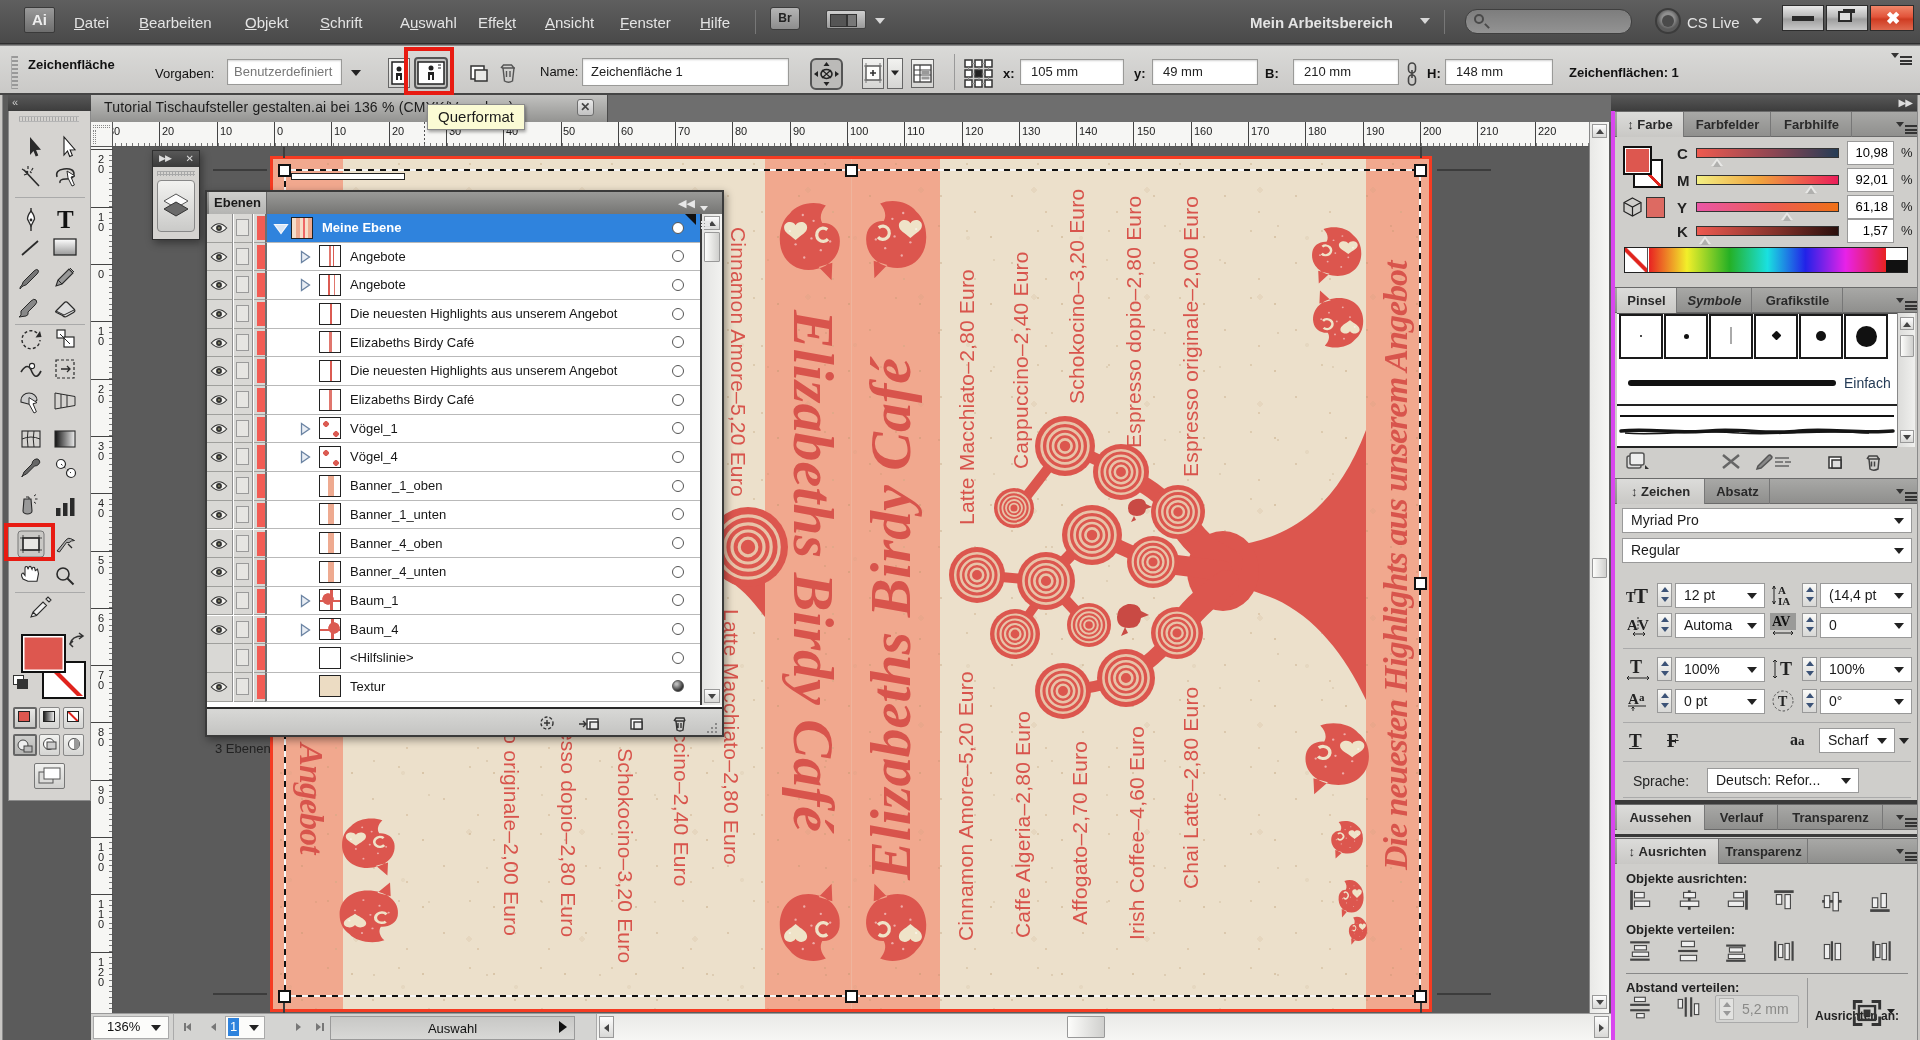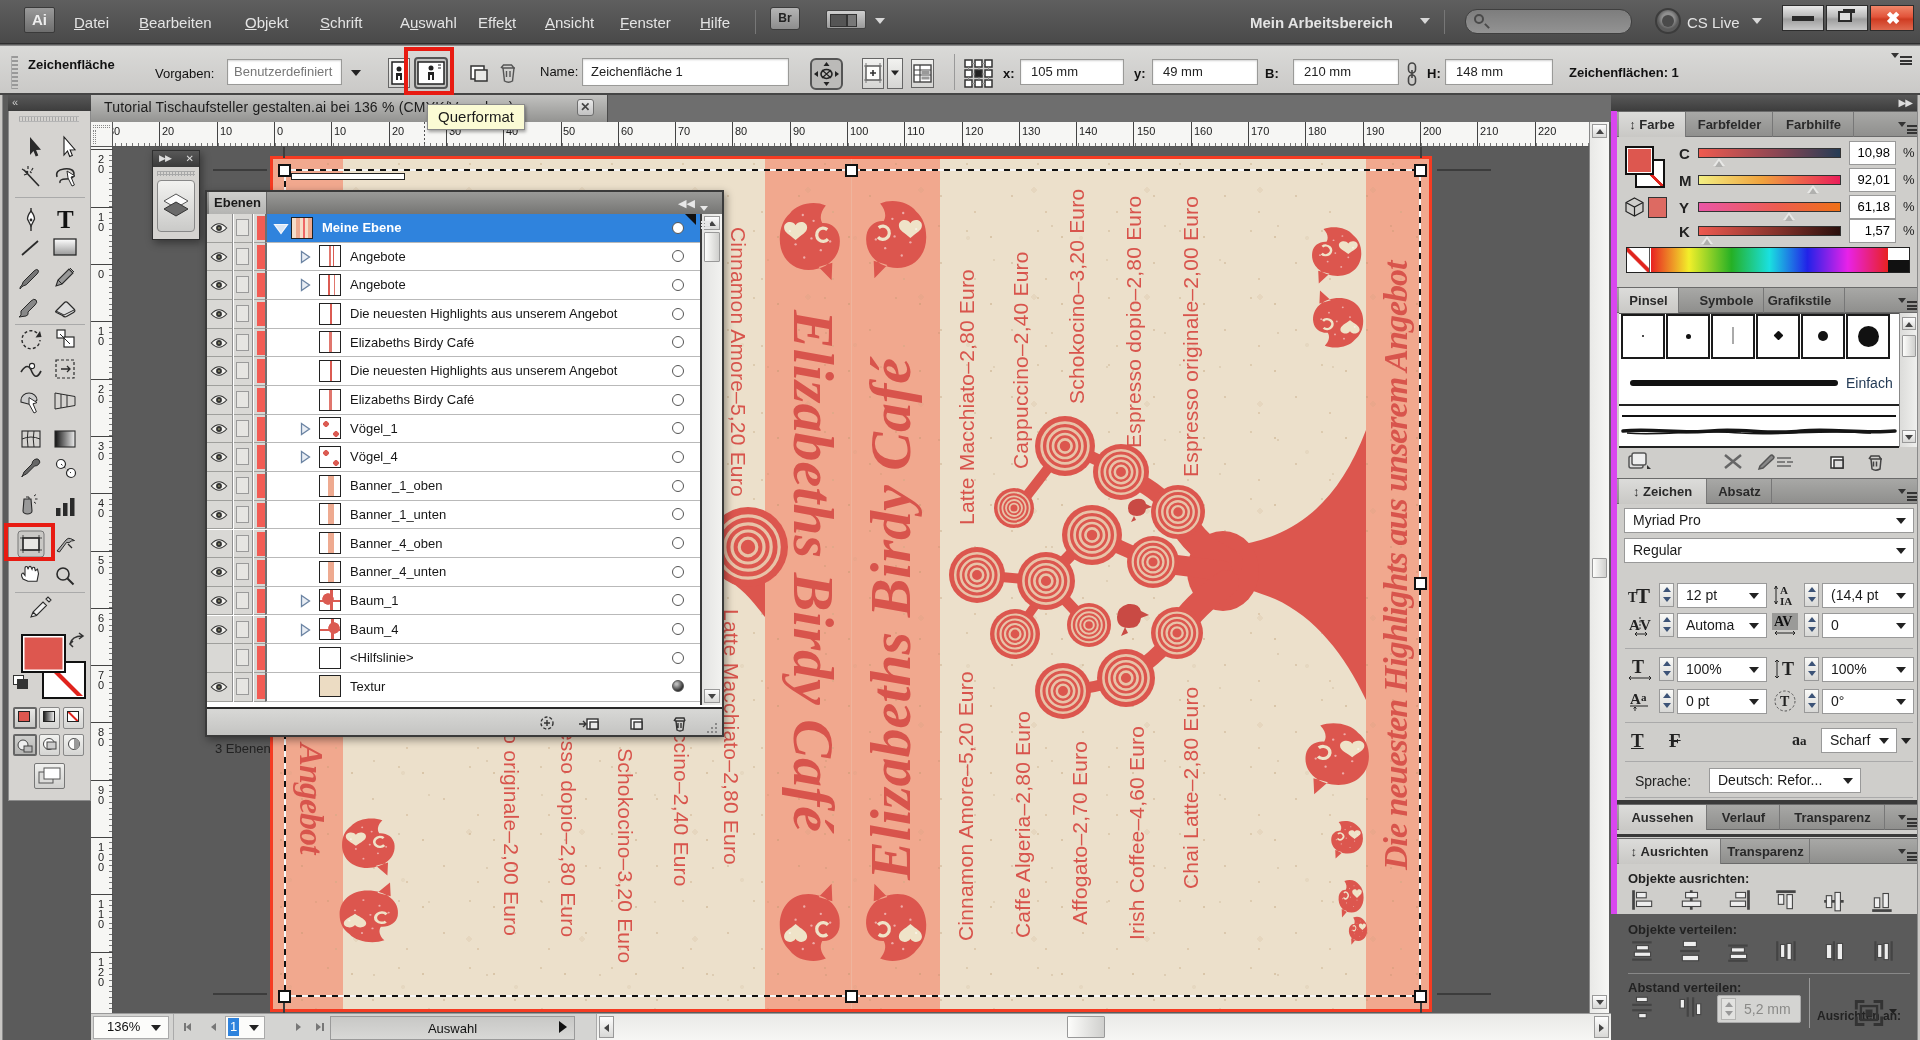--- a/index.html
+++ b/index.html
@@ -56,21 +56,21 @@
 .dashh{position:absolute;height:2px;background:repeating-linear-gradient(90deg,#111 0 6px,#f6f6f6 6px 12px);}
 .dashv{position:absolute;width:2px;background:repeating-linear-gradient(#111 0 6px,#f6f6f6 6px 12px);}
 .handle{position:absolute;width:13px;height:13px;background:#fff;border:2px solid #111;}
 .cropm{position:absolute;background:#3c3c3c;}
 
 #vscroll{position:absolute;left:1589px;top:122px;width:20px;height:891px;background:linear-gradient(90deg,#e9e9e7,#f7f7f5);border-left:1px solid #888;}
 #statusbar{position:absolute;left:91px;top:1013px;width:1520px;height:27px;background:#d4d4d2;border-top:1px solid #9a9a9a;font-size:13px;color:#111;}
 #hscroll{position:absolute;left:505px;top:0;width:1015px;height:27px;background:linear-gradient(#e9e9e7,#f7f7f5);border-left:1px solid #aaa;}
 
 #dockheader{position:absolute;left:1611px;top:95px;width:309px;height:16px;background:linear-gradient(#585858,#3d3d3d);}
-#dock{position:absolute;left:1611px;top:111px;width:309px;height:803px;background:#cfcecb;border-left:6px solid #d946ef;}
+#dock{position:absolute;left:1611px;top:111px;width:309px;height:929px;background:#cfcecb;border-left:4px solid #d946ef;}
 .ptabrow{position:absolute;left:0;width:309px;height:26px;background:linear-gradient(#a8a8a6,#8f8f8d);border-top:1px solid #6a6a6a;border-bottom:1px solid #6a6a6a;}
 .ptab{position:absolute;top:0;height:25px;font-size:13px;font-weight:bold;color:#2a2a2a;text-align:center;line-height:25px;border-right:1px solid #777;}
 .ptab.act{background:linear-gradient(#dcdcda,#c9c8c5);}
 .pmenu{position:absolute;right:6px;top:8px;width:22px;height:10px;}
 .zfield{position:absolute;height:25px;background:#fff;border:1px solid #999;font-size:14px;color:#1a1a1a;line-height:23px;padding-left:8px;}
 .zdna{position:absolute;right:7px;top:9px;width:0;height:0;border-left:5px solid transparent;border-right:5px solid transparent;border-top:6px solid #222;}
 .zicon{position:absolute;width:28px;height:24px;}
 
 #layers{position:absolute;left:205px;top:190px;width:519px;height:547px;background:#fff;border:2px solid #3a3a3a;box-shadow:2px 3px 8px rgba(0,0,0,.4);}
 #lhead{position:absolute;left:0;top:0;width:515px;height:22px;background:linear-gradient(#9a9a98,#757573);}
@@ -820,21 +820,21 @@
 <div class="abs" style="left:232px;top:108px;width:47px;height:24px;background:#fff;border:1px solid #999;font-size:13px;text-align:right;line-height:22px;padding-right:5px;">1,57</div>
 <div class="abs" style="left:286px;top:112px;font-size:13px;color:#222;">%</div>
 <div class="abs" style="left:9px;top:136px;width:284px;height:26px;border:1px solid #222;background:#fff;">
 <div class="abs" style="left:0;top:0;width:23px;height:24px;background:linear-gradient(45deg,#fff 42%,#e0231c 46%,#e0231c 54%,#fff 58%);border-right:1px solid #555;"></div>
 <div class="abs" style="left:24px;top:0;width:237px;height:24px;background:linear-gradient(90deg,#e82222,#f2ef2a 16%,#25b025 34%,#1ae0e0 50%,#2222e8 66%,#e822e8 83%,#e82222);"></div>
 <div class="abs" style="left:261px;top:0;width:21px;height:12px;background:#fff;"></div>
 <div class="abs" style="left:261px;top:12px;width:21px;height:12px;background:#111;"></div>
 </div>
 <div class="ptabrow" style="top:176px;">
 <div class="ptab act" style="left:2px;width:60px;">Pinsel</div>
-<div class="ptab" style="left:73px;width:74px;">Symbole</div>
+<div class="ptab" style="left:63px;width:74px;font-style:italic;">Symbole</div>
 <div class="ptab" style="left:138px;width:90px;">Grafikstile</div>
 <div class="pmenu"><div style="width:0;height:0;border-left:4px solid transparent;border-right:4px solid transparent;border-top:5px solid #333;display:inline-block;vertical-align:top;margin-top:2px;"></div><div style="display:inline-block;width:12px;height:9px;border-top:2px solid #333;border-bottom:2px solid #333;margin-left:1px;"><div style="height:2px;background:#333;margin-top:1.5px;"></div></div></div>
 </div>
 <div class="abs" style="left:2px;top:202px;width:280px;height:134px;background:#fff;border-top:1px solid #555;"></div>
 <div class="abs" style="left:4px;top:203px;width:44px;height:45px;background:#fff;border:2px solid #1a1a1a;"></div>
 <div class="abs" style="left:24.8px;top:223.8px;width:2.5px;height:2.5px;background:#111;border-radius:50%;"></div>
 <div class="abs" style="left:49px;top:203px;width:44px;height:45px;background:#fff;border:2px solid #1a1a1a;"></div>
 <div class="abs" style="left:68.5px;top:222.5px;width:5px;height:5px;background:#111;border-radius:50%;"></div>
 <div class="abs" style="left:94px;top:203px;width:44px;height:45px;background:#fff;border:2px solid #1a1a1a;"></div>
 <div class="abs" style="left:115px;top:216px;width:2px;height:17px;background:#aaa;"></div>

